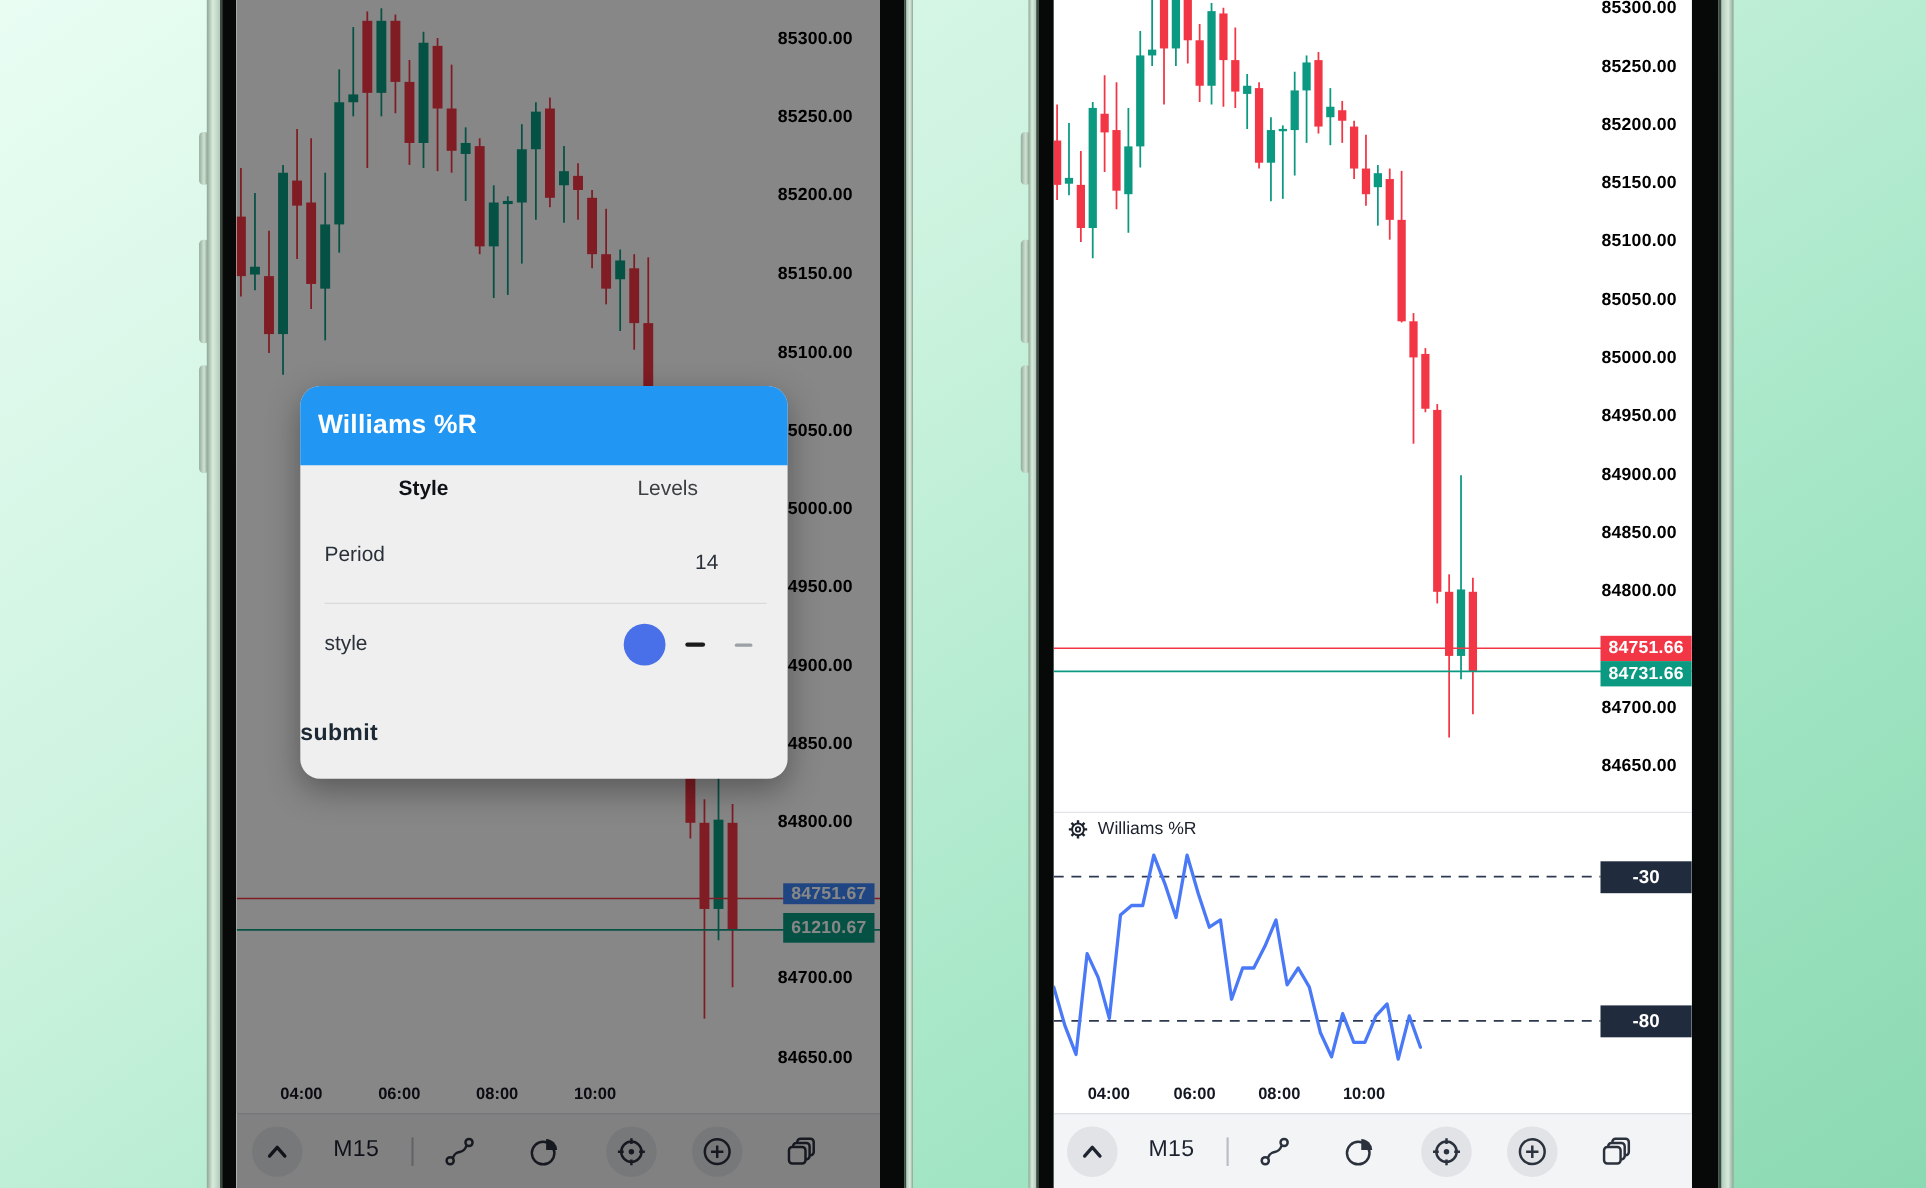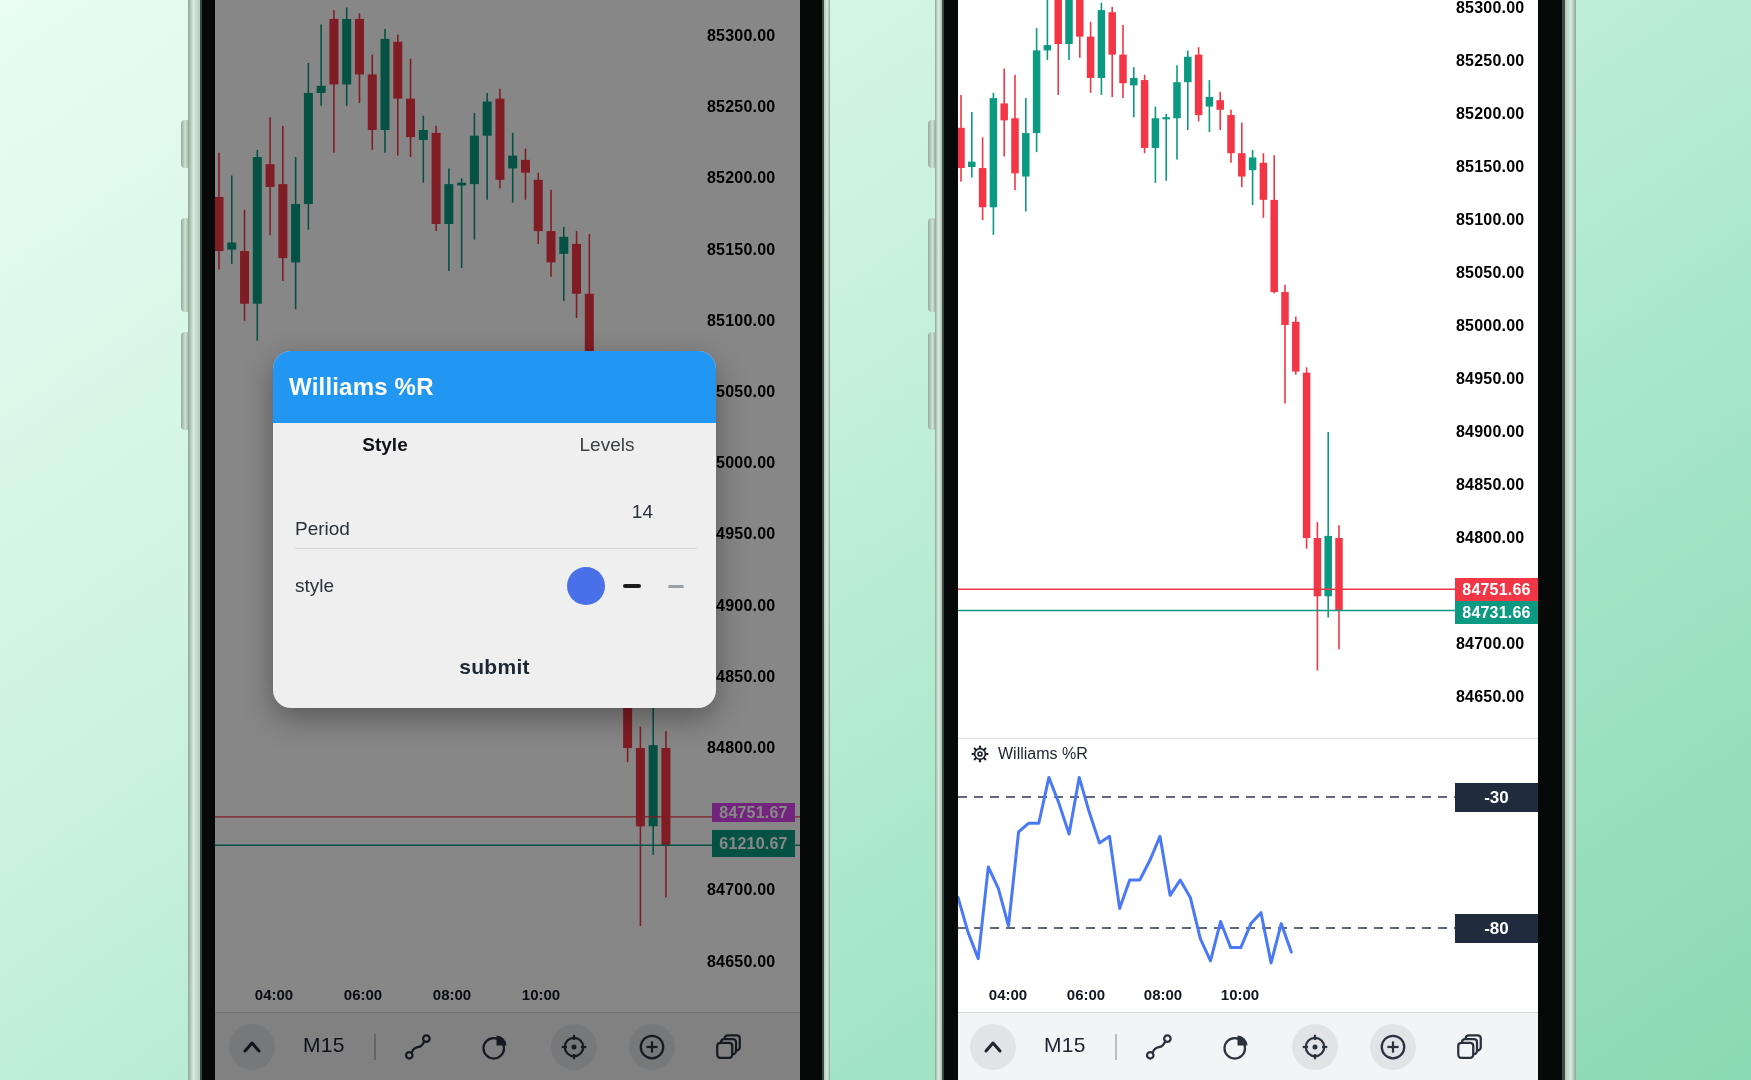--- a/index.html
+++ b/index.html
@@ -37,21 +37,21 @@
   .dlg-title{position:absolute;left:16px;top:0;height:72px;display:flex;align-items:center;
              color:#ffffff;font-size:24px;font-weight:700;letter-spacing:0.2px;}
   .dlg-tab{position:absolute;top:83px;width:140px;text-align:center;font-size:19px;color:#3c4043;}
   .dlg-tab.active{font-weight:700;color:#0e1116;}
   .dlg-label{position:absolute;left:22px;font-size:19px;color:#2a313a;}
   .dlg-value{position:absolute;top:150px;left:330px;width:50px;text-align:right;font-size:19px;color:#2a313a;}
   .dlg-divider{position:absolute;top:197px;left:22px;width:402px;height:1px;background:#d8d8d8;}
   .style-dot{position:absolute;top:216px;left:294px;width:38px;height:38px;border-radius:50%;}
   .dash-dark{position:absolute;top:233px;left:350px;width:18px;height:4px;border-radius:2px;background:#1b1b1b;}
   .dash-gray{position:absolute;top:234px;left:395px;width:16px;height:3px;border-radius:2px;background:#9aa0a6;}
-  .dlg-submit{position:absolute;top:304px;left:0;width:100%;text-align:center;font-size:21px;
+  .dlg-submit{position:absolute;top:304px;left:0;width:100%;text-align:left;font-size:21px;
               font-weight:600;color:#1c2834;letter-spacing:0.3px;}
 </style>
 </head>
 <body>
 
 <div class="stage">
 
   <div class="phone" style="left:188px;width:642px;">
     <div class="side-btn" style="left:-7px;top:120px;height:48px;"></div>
     <div class="side-btn" style="left:-7px;top:218px;height:94px;"></div>
@@ -148,21 +148,21 @@
           <div class="plabel" style="left: 492px; top: 311.8px;">85100.00</div>
           <div class="plabel" style="left: 492px; top: 383px;">85050.00</div>
           <div class="plabel" style="left: 492px; top: 454.2px;">85000.00</div>
           <div class="plabel" style="left: 492px; top: 525.4px;">84950.00</div>
           <div class="plabel" style="left: 492px; top: 596.6px;">84900.00</div>
           <div class="plabel" style="left: 492px; top: 667.8px;">84850.00</div>
           <div class="plabel" style="left: 492px; top: 739px;">84800.00</div>
           <div class="plabel" style="left: 492px; top: 881.4px;">84700.00</div>
           <div class="plabel" style="left: 492px; top: 952.6px;">84650.00</div>
         </div>
-      <div class="price-badge" id="badge-red-left" style="left: 497px; height: 19px; top: 803px; background: #d946ef;">84751.67</div>
+      <div class="price-badge" id="badge-red-left" style="left: 497px; height: 19px; top: 803px; background: #3b82f6;">84751.67</div>
       <div class="price-badge" id="badge-green-left" style="left: 497px; height: 27px; top: 830px; background: rgb(11, 153, 129);">61210.67</div>
       <div id="taxis-left">
           <div class="tlabel" style="left: 59px; top: 986px;">04:00</div>
           <div class="tlabel" style="left: 148px; top: 986px;">06:00</div>
           <div class="tlabel" style="left: 237px; top: 986px;">08:00</div>
           <div class="tlabel" style="left: 326px; top: 986px;">10:00</div>
         </div>
 
       <div class="toolbar">
         <div class="tb-circle" style="left:14px;">
@@ -203,21 +203,21 @@
         </svg>
       </div>
 
       <div class="scrim"></div>
 
       <div class="dialog" style="left:58px;top:351px;">
         <div class="dlg-header" style="background: rgb(33, 150, 243);"></div>
         <div class="dlg-title">Williams %R</div>
         <div class="dlg-tab active" style="left:42px;">Style</div>
         <div class="dlg-tab" style="left:264px;">Levels</div>
-        <div class="dlg-label" style="top:167px;">Period</div>
+        <div class="dlg-label" style="top:143px;">Period</div>
         <div class="dlg-value">14</div>
         <div class="dlg-divider"></div>
         <div class="dlg-label" style="top:224px;">style</div>
         <div class="style-dot" style="background: rgb(74, 112, 233);"></div>
         <div class="dash-dark"></div>
         <div class="dash-gray"></div>
         <div class="dlg-submit">submit</div>
       </div>
     </div>
   </div>

